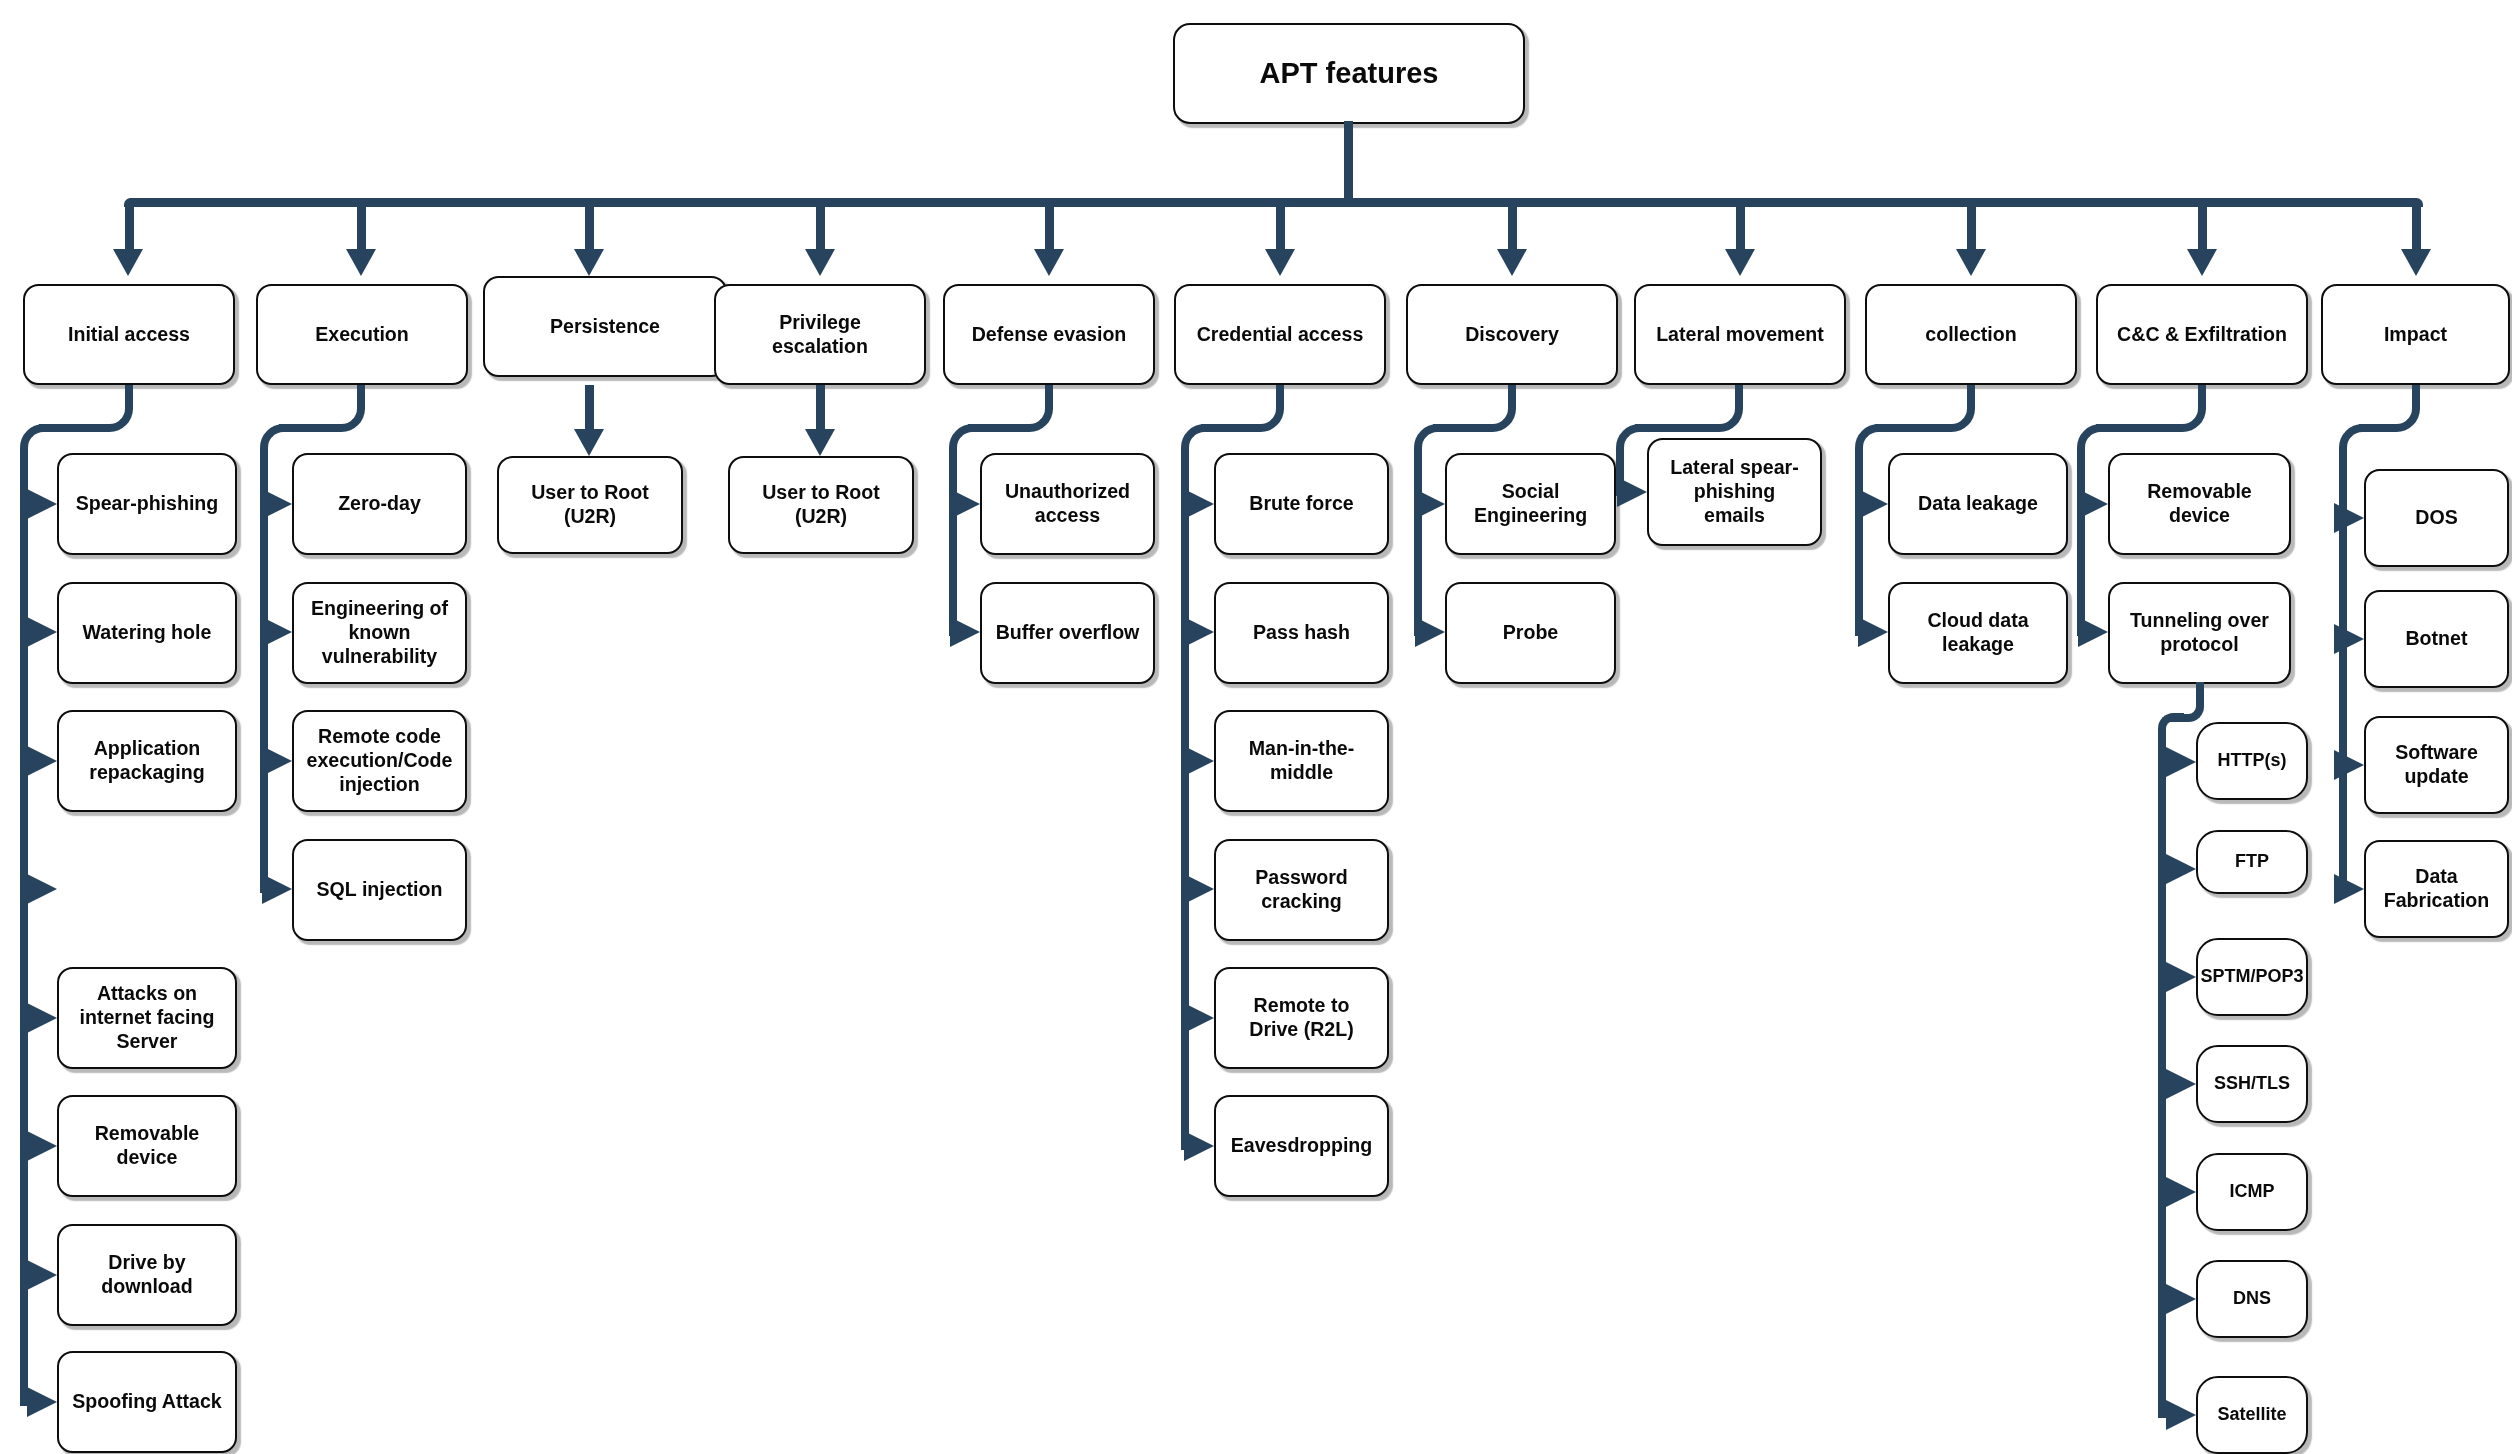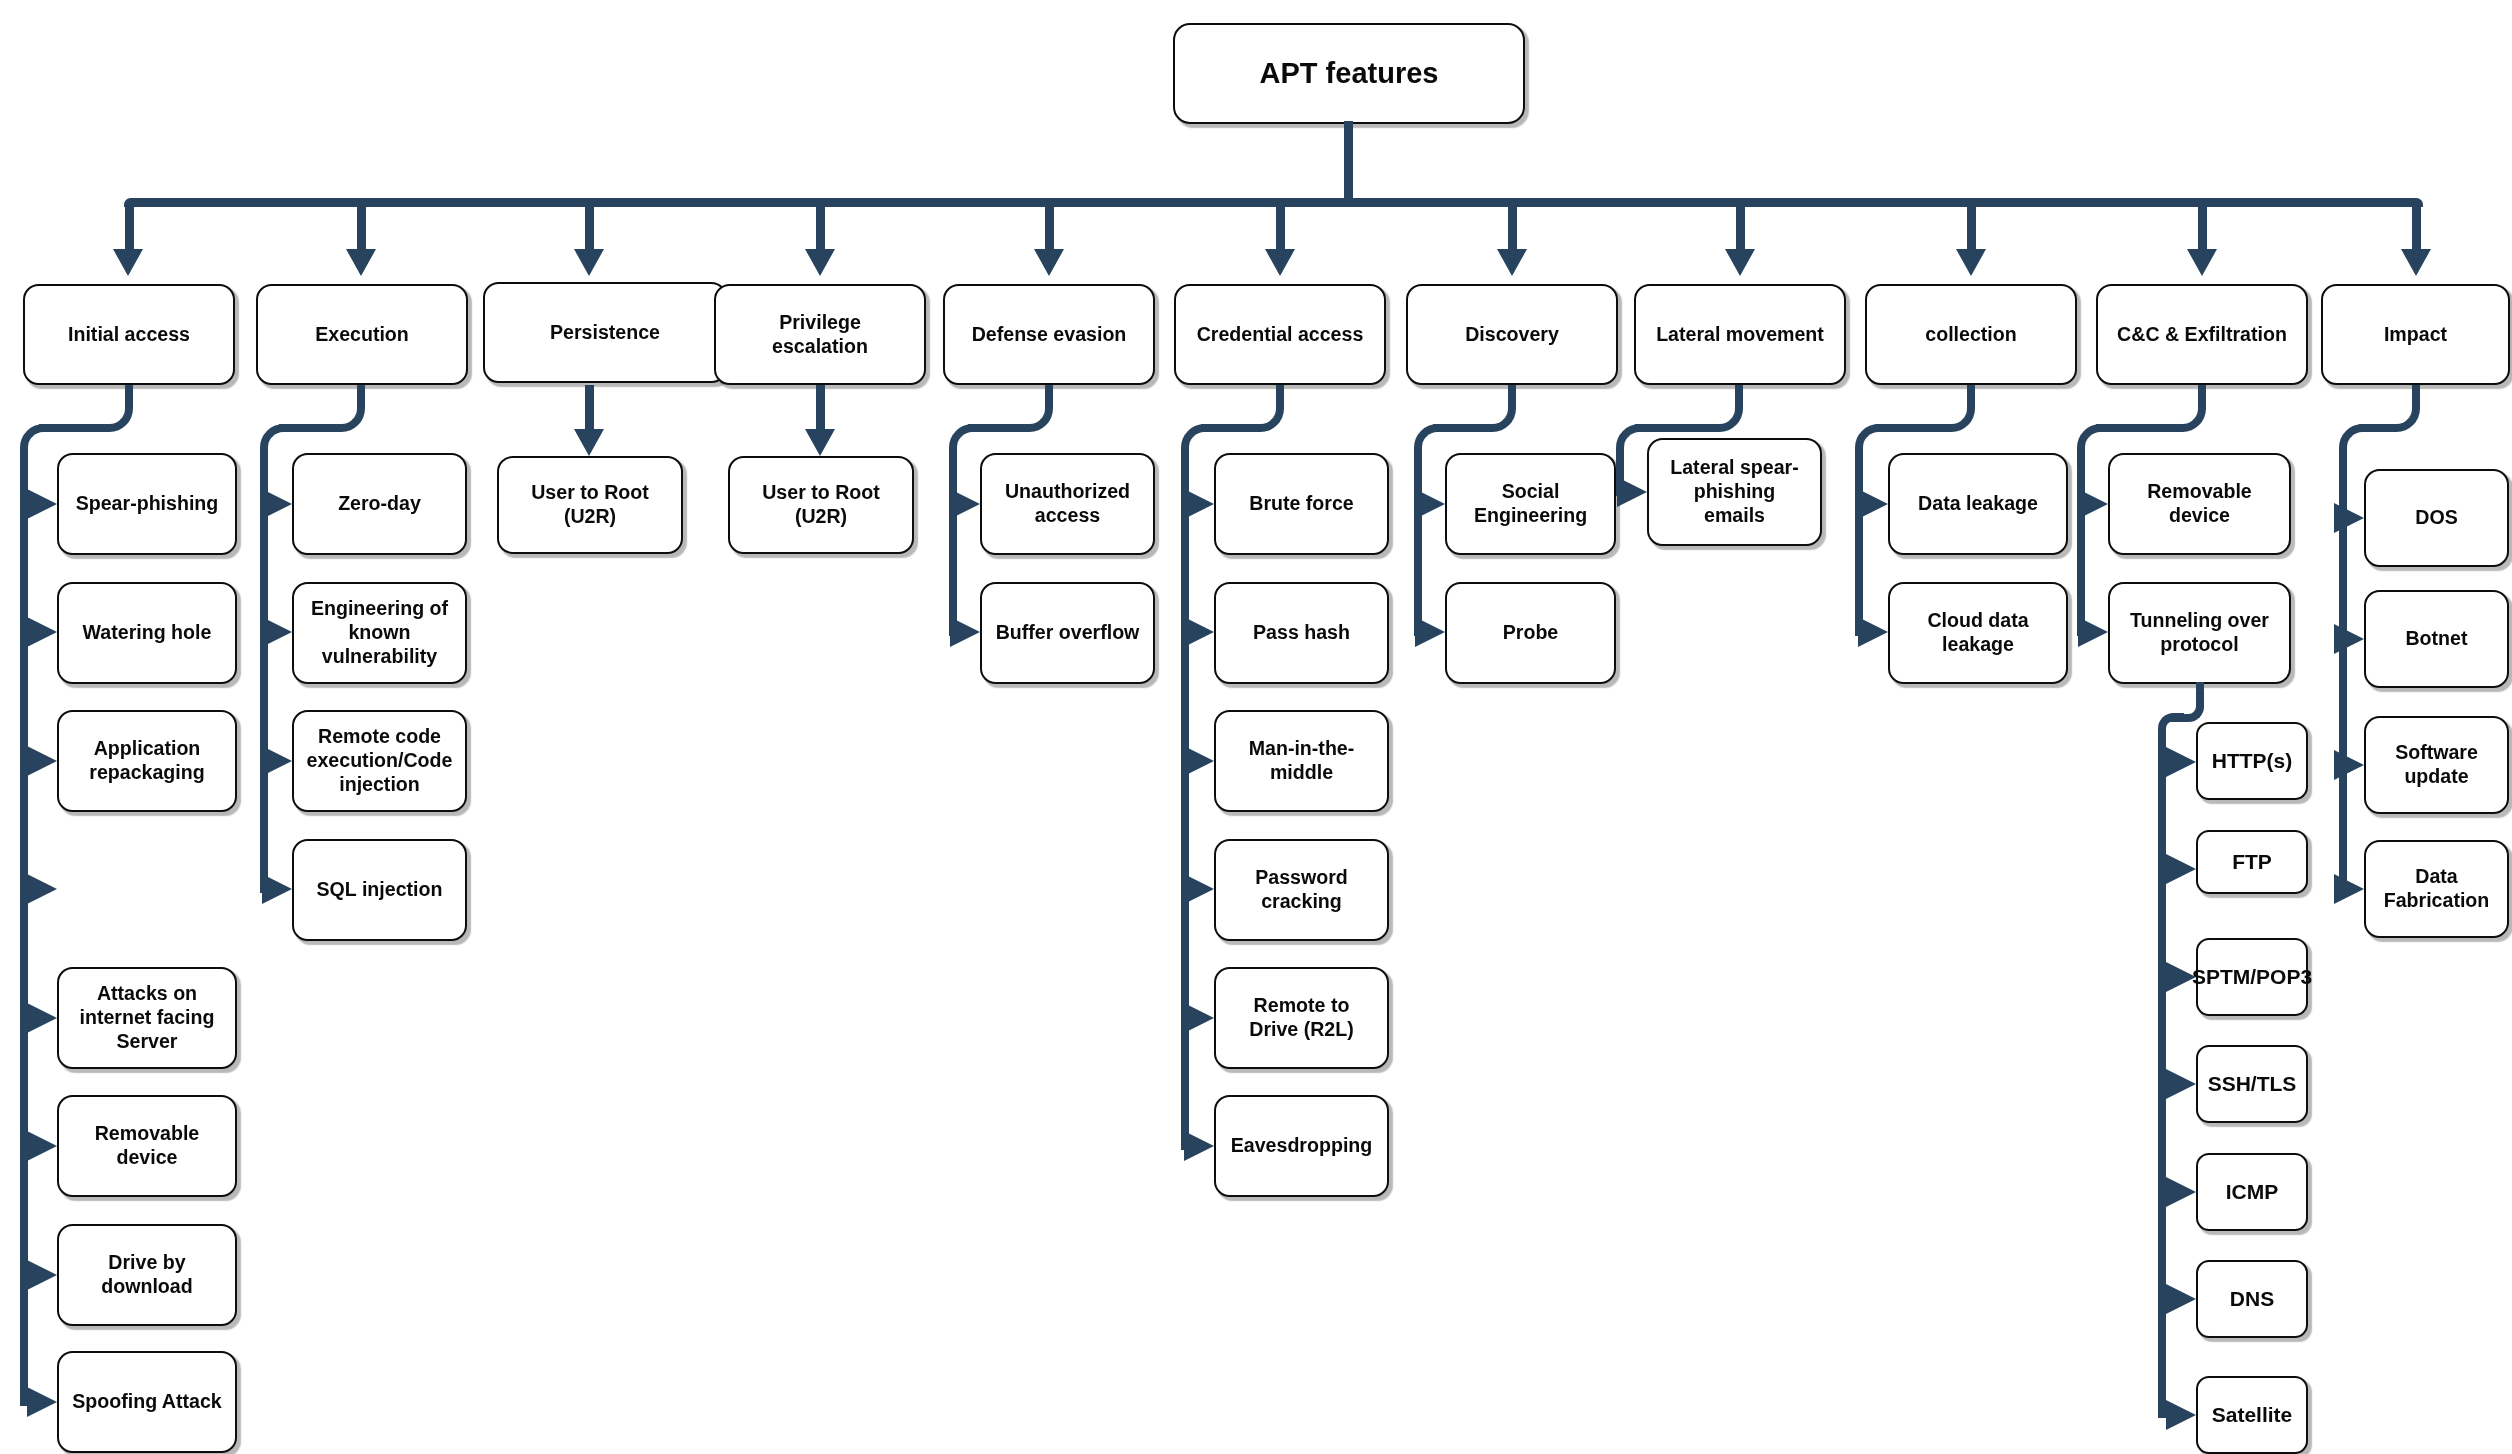--- a/index.html
+++ b/index.html
@@ -4,21 +4,21 @@
 <style>
   :root{ --c:#27435e; }
   html,body{margin:0;padding:0;background:#ffffff;}
   #canvas{position:relative;width:2512px;height:1454px;background:#ffffff;overflow:hidden;
           font-family:"Liberation Sans", sans-serif;}
   .node{position:absolute;background:#fff;border:2px solid #0d0d0d;border-radius:15.6px;
         display:flex;align-items:center;justify-content:center;text-align:center;
         font-weight:700;font-size:19.6px;line-height:1.22;color:#0a0a0a;
         box-shadow:3.3px 3.9px 1.3px rgba(0,0,0,0.28);padding:2.6px 13px;box-sizing:border-box;}
   .title{font-size:29px;border-radius:17px;}
-  .proto{font-size:21px;border-radius:13px;padding:1.3px 5.2px;}
+  .proto{font-size:18px;border-radius:22px;padding:1.3px 5.2px;}
   .ln{position:absolute;background:var(--c);}
   .eA{position:absolute;box-sizing:border-box;border-right:8.5px solid var(--c);
       border-bottom:8.5px solid var(--c);border-bottom-right-radius:23.5px;}
   .eB{position:absolute;box-sizing:border-box;border-left:8.5px solid var(--c);
       border-top:8.5px solid var(--c);border-top-left-radius:23.5px;}
   .ar{position:absolute;width:0;height:0;border-top:15px solid transparent;
       border-bottom:15px solid transparent;border-left:30px solid var(--c);}
   .ad{position:absolute;width:0;height:0;border-left:15px solid transparent;
       border-right:15px solid transparent;border-top:27px solid var(--c);}
 </style>
@@ -50,21 +50,21 @@
     <i class="ad" style="left:1725px;top:249px"></i>
   <i class="ln" style="left:1967px;top:202px;width:8.5px;height:51px"></i>
     <i class="ad" style="left:1956px;top:249px"></i>
   <i class="ln" style="left:2198px;top:202px;width:8.5px;height:51px"></i>
     <i class="ad" style="left:2187px;top:249px"></i>
   <i class="ln" style="left:2412px;top:202px;width:8.5px;height:51px"></i>
     <i class="ad" style="left:2401px;top:249px"></i>
 
   <div class="node" style="left:23px;top:284px;width:212px;height:101px">Initial access</div>
   <div class="node" style="left:256px;top:284px;width:212px;height:101px">Execution</div>
-  <div class="node" style="left:483px;top:282px;width:244px;height:101px">Persistence</div>
+  <div class="node" style="left:483px;top:276px;width:244px;height:101px">Persistence</div>
   <div class="node" style="left:714px;top:284px;width:212px;height:101px">Privilege escalation</div>
   <div class="node" style="left:943px;top:284px;width:212px;height:101px">Defense evasion</div>
   <div class="node" style="left:1174px;top:284px;width:212px;height:101px">Credential access</div>
   <div class="node" style="left:1406px;top:284px;width:212px;height:101px">Discovery</div>
   <div class="node" style="left:1634px;top:284px;width:212px;height:101px">Lateral movement</div>
   <div class="node" style="left:1865px;top:284px;width:212px;height:101px">collection</div>
   <div class="node" style="left:2096px;top:284px;width:212px;height:101px">C&amp;C &amp; Exfiltration</div>
   <div class="node" style="left:2321px;top:284px;width:189px;height:101px">Impact</div>
 
   <i class="eA" style="left:39px;top:385px;width:94px;height:47px"></i>

